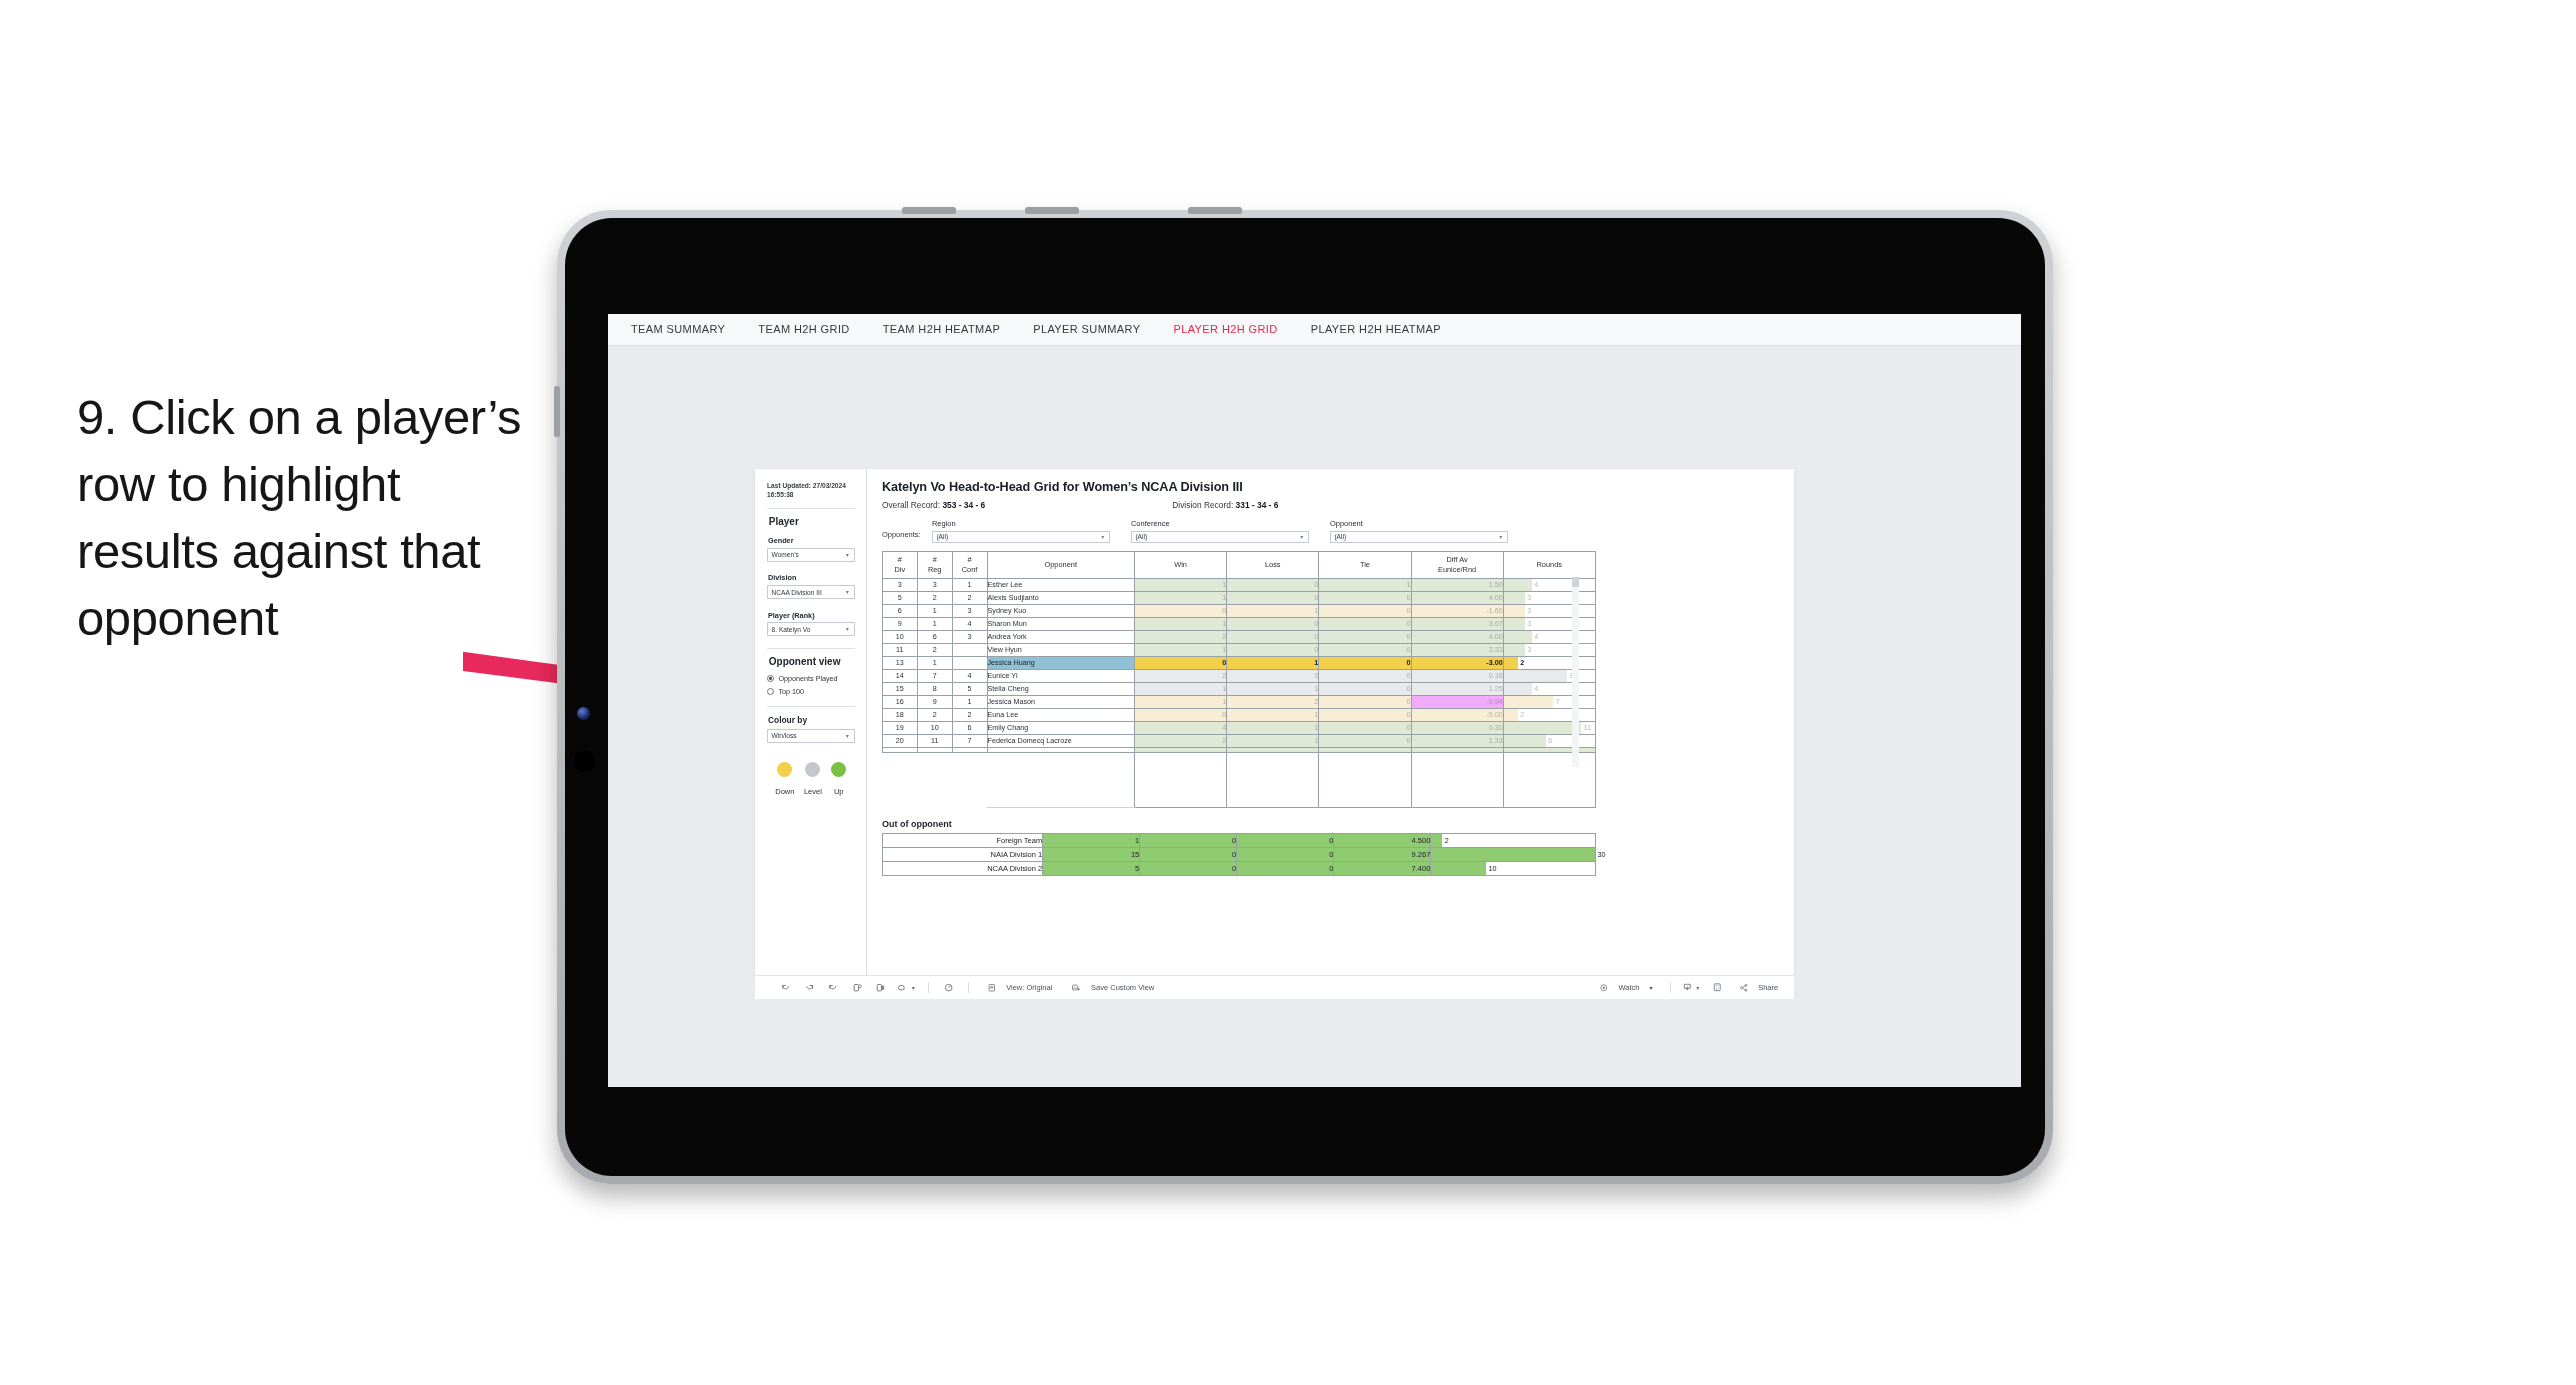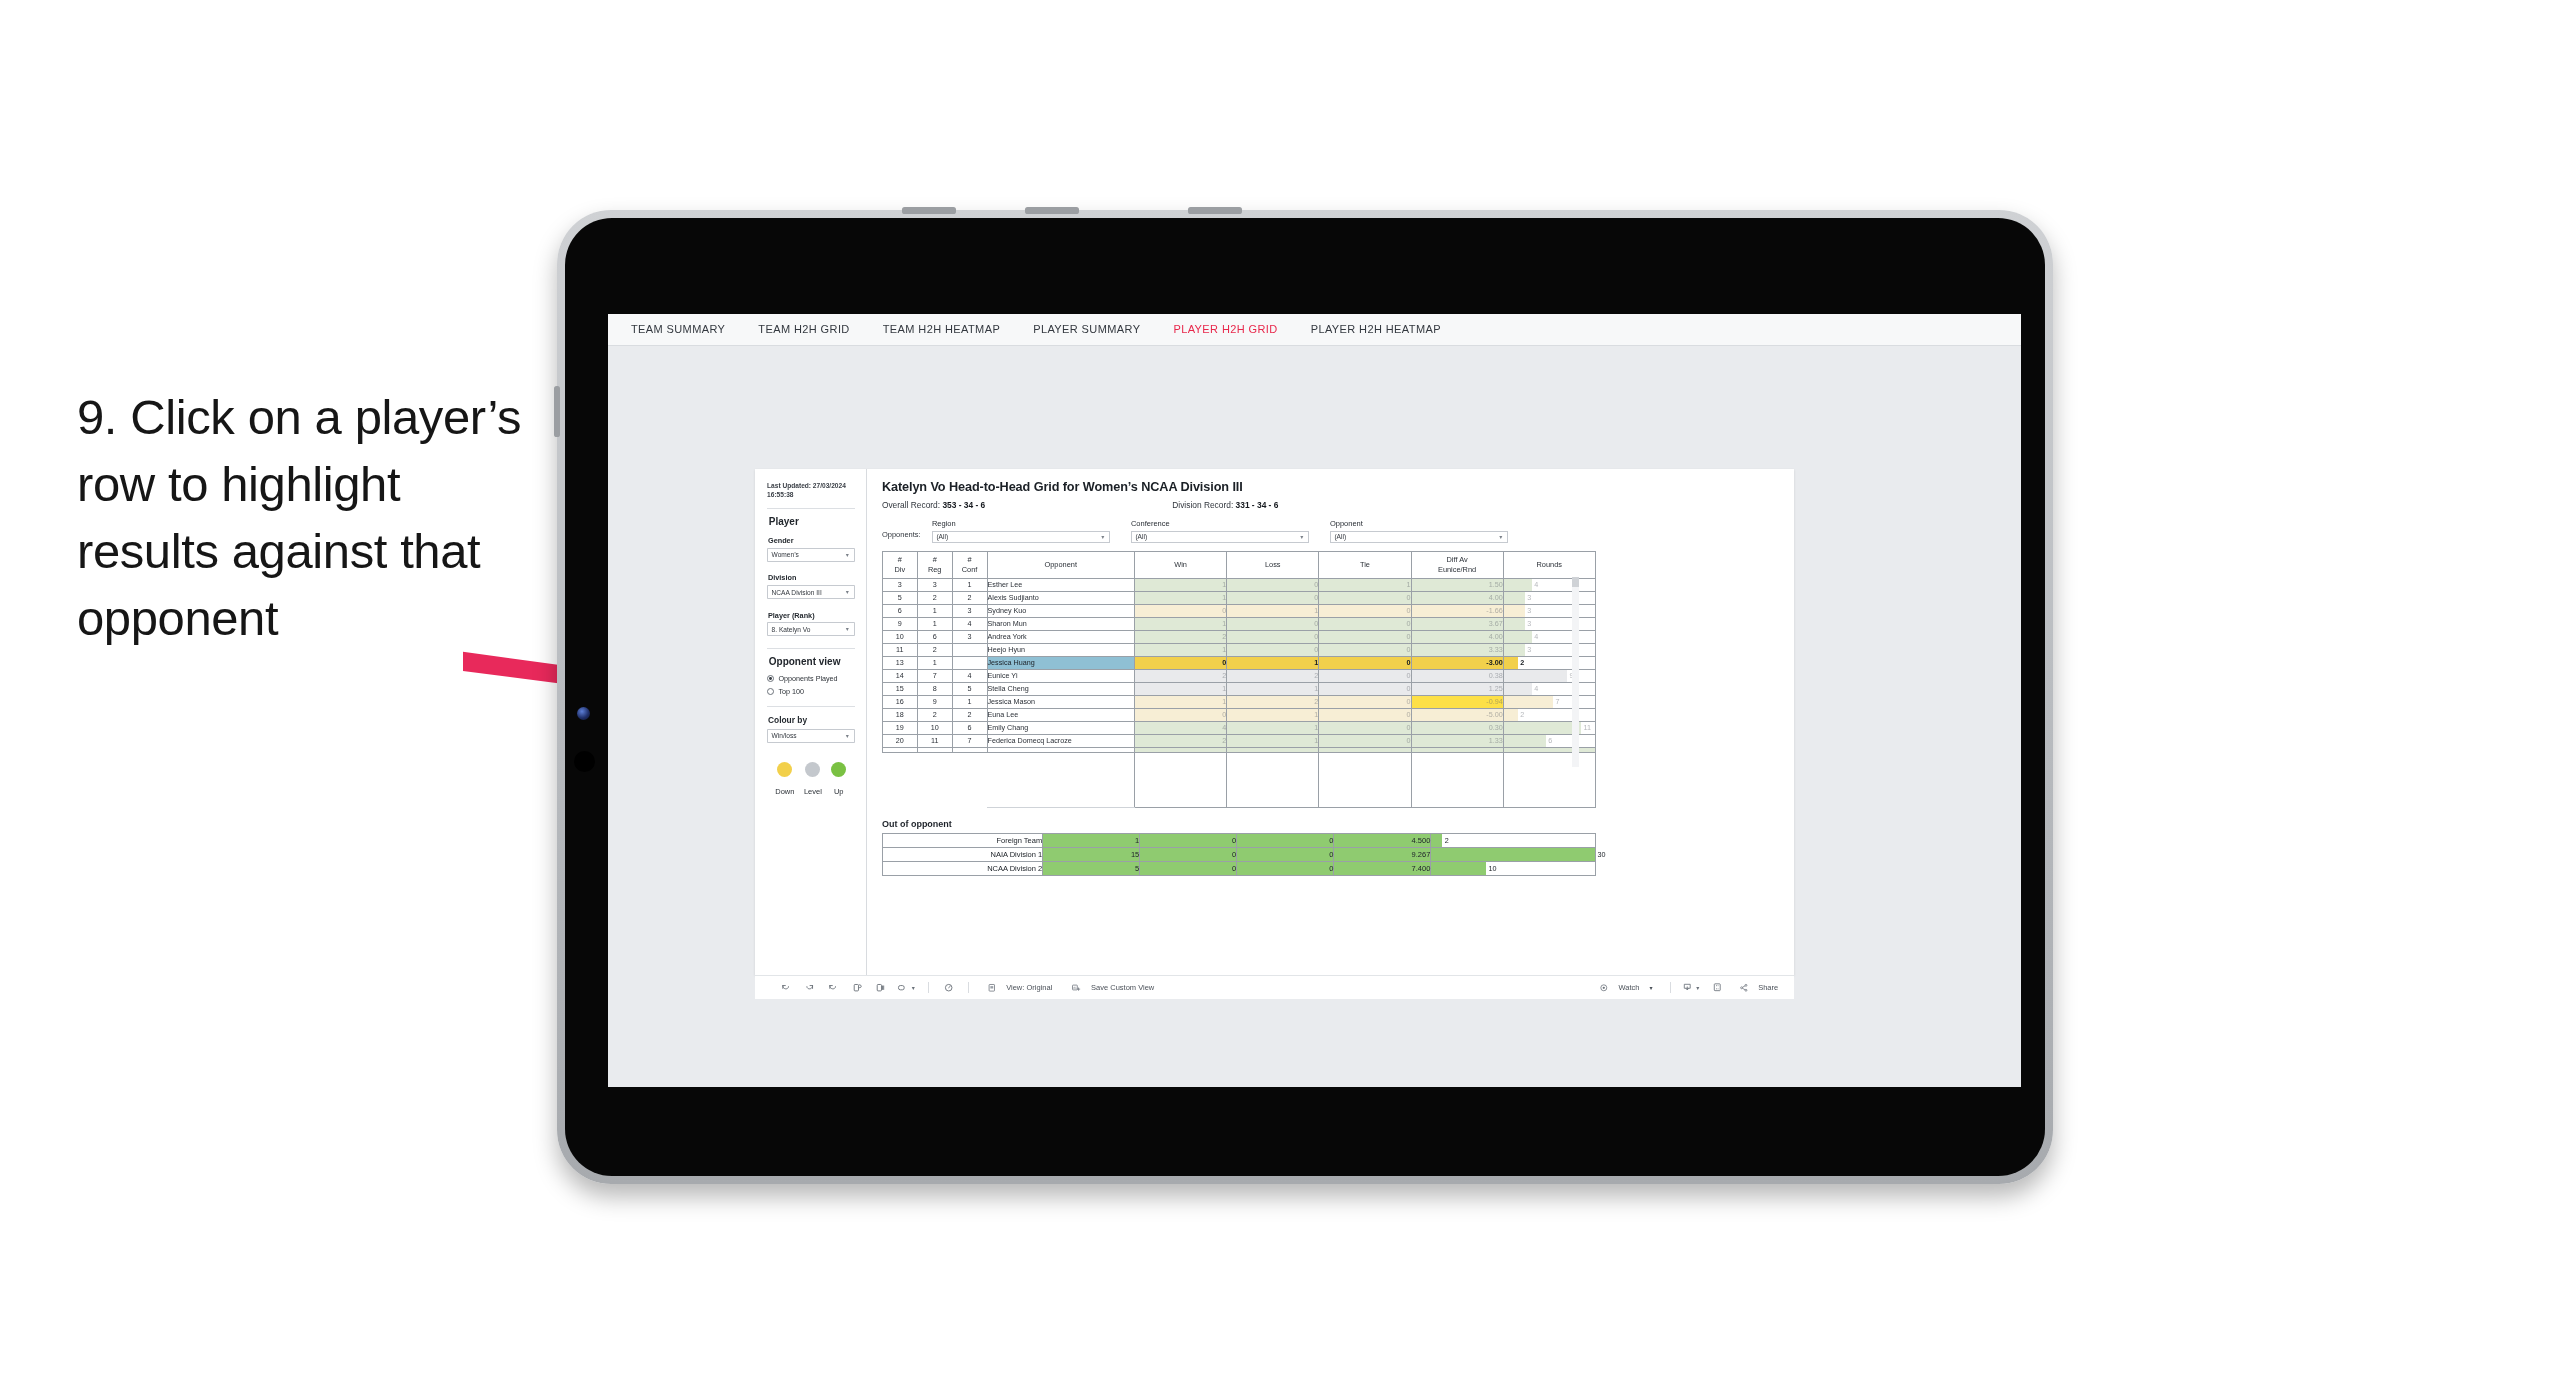--- a/index.html
+++ b/index.html
@@ -380,21 +380,21 @@
                       <td class="val c-diff" style="background:#dfe9d6;color:rgba(90,96,104,0.45);">4.00</td>
                       <td class="rnd c-rnd">
                         <div class="rndbar" style="width: 30.7692%; background: rgb(223, 233, 214);"></div>
                         <div class="rndtxt" style="left: 30.7692%; color: rgba(90, 96, 104, 0.45);">4</div>
                       </td>
                     </tr>
                     <tr>
                       <td class="n c-div">11</td>
                       <td class="n c-reg">2</td>
                       <td class="n c-conf"></td>
-                      <td class="opp c-opp">Heejo Hyun</td>
+                      <td class="opp c-opp">View Hyun</td>
                       <td class="val c-num" style="background:#dfe9d6;color:rgba(90,96,104,0.45);">1</td>
                       <td class="val c-num" style="background:#dfe9d6;color:rgba(90,96,104,0.45);">0</td>
                       <td class="val c-num" style="background:#dfe9d6;color:rgba(90,96,104,0.45);">0</td>
                       <td class="val c-diff" style="background:#dfe9d6;color:rgba(90,96,104,0.45);">3.33</td>
                       <td class="rnd c-rnd">
                         <div class="rndbar" style="width: 23.0769%; background: rgb(223, 233, 214);"></div>
                         <div class="rndtxt" style="left: 23.0769%; color: rgba(90, 96, 104, 0.45);">3</div>
                       </td>
                     </tr>
                     <tr class="sel">
@@ -440,21 +440,21 @@
                       </td>
                     </tr>
                     <tr>
                       <td class="n c-div">16</td>
                       <td class="n c-reg">9</td>
                       <td class="n c-conf">1</td>
                       <td class="opp c-opp">Jessica Mason</td>
                       <td class="val c-num" style="background:#f7eed5;color:rgba(90,96,104,0.45);">1</td>
                       <td class="val c-num" style="background:#f7eed5;color:rgba(90,96,104,0.45);">2</td>
                       <td class="val c-num" style="background:#f7eed5;color:rgba(90,96,104,0.45);">0</td>
-                      <td class="val c-diff" style="background:#fde047;color:rgba(90,96,104,0.45);">-0.94</td>
+                      <td class="val c-diff" style="background:#f0abfc;color:rgba(90,96,104,0.45);">-0.94</td>
                       <td class="rnd c-rnd">
                         <div class="rndbar" style="width: 53.8462%; background: rgb(247, 238, 213);"></div>
                         <div class="rndtxt" style="left: 53.8462%; color: rgba(90, 96, 104, 0.45);">7</div>
                       </td>
                     </tr>
                     <tr>
                       <td class="n c-div">18</td>
                       <td class="n c-reg">2</td>
                       <td class="n c-conf">2</td>
                       <td class="opp c-opp">Euna Lee</td>

